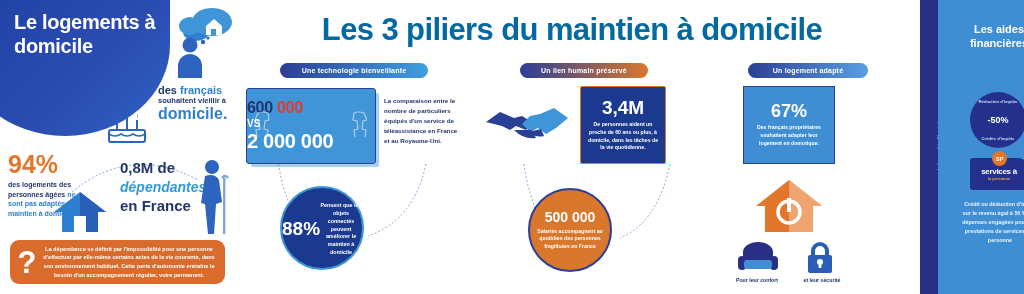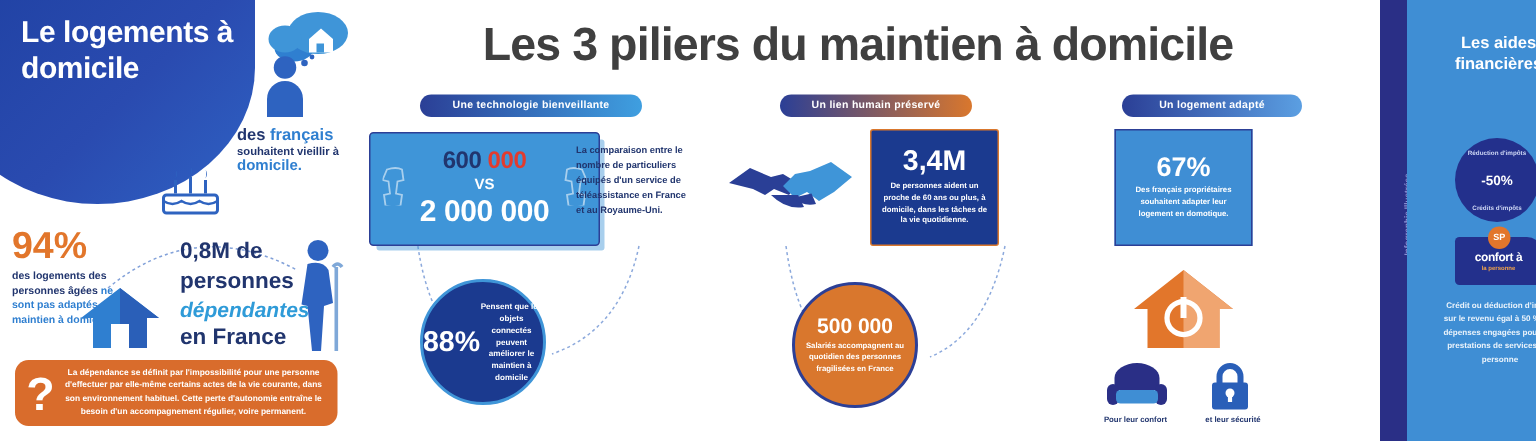--- a/index.html
+++ b/index.html
@@ -23,21 +23,21 @@
     letter-spacing: -0.3px;
   }
   .cloud-house { position: absolute; left: 176px; top: 6px; width: 58px; height: 40px; }
   .person-ico  { position: absolute; left: 176px; top: 36px; width: 40px; height: 42px; }
 
   .stat83 { position: absolute; left: 158px; top: 82px; width: 80px; text-align: left; }
   .stat83 .big { font-size: 26px; font-weight: 800; color: #e2762b; line-height: 1; }
   .stat83 .l2 { font-size: 11px; font-weight: 700; color: #21356e; margin-top: 2px; line-height:1.15;}
   .stat83 .l2 i { font-style: normal; color:#2f7fd0; }
   .stat83 .l3 { font-size: 7.5px; font-weight: 700; color: #21356e; line-height:1.1; }
-  .stat83 .l4 { font-size: 10px; font-weight: 800; color: #2f7fd0; line-height:1.15; }
+  .stat83 .l4 { font-size: 16px; font-weight: 800; color: #2f7fd0; line-height:1.15; }
 
   .age83 { position: absolute; left: 62px; top: 110px; width: 112px; }
   .age83 .num { font-size: 25px; font-weight: 800; color: #2e63c0; line-height: .92; }
   .age83 .ans { font-size: 19px; font-weight: 800; color: #2e63c0; line-height: .95; }
   .age83 .sub { font-size: 7px; font-weight: 700; color: #21356e; line-height: 1.2; margin-top:2px; }
   .cake { position: absolute; left: 104px; top: 108px; width: 46px; height: 40px; }
 
   .stat94 { position: absolute; left: 8px; top: 152px; width: 80px; }
   .stat94 .big { font-size: 25px; font-weight: 800; color: #e2762b; line-height: 1; }
   .stat94 .sub { font-size: 7px; font-weight: 700; color: #21356e; line-height: 1.38; margin-top:3px; }
@@ -57,37 +57,37 @@
     background: #d96c2c; border-radius: 9px;
     display: flex; align-items: center; padding: 3px 7px 3px 4px;
   }
   .qmark { font-size: 31px; font-weight: 800; color: #fff; line-height: 1; width: 26px; text-align:center;}
   .orange-box .txt { font-size: 5.6px; font-weight: 700; color:#fff; line-height: 1.55; text-align:center; flex:1; }
 
   
   .center { position: absolute; left: 238px; top: 0; width: 670px; height: 294px; }
   .main-title {
     position: absolute; left: 14px; top: 12px; width: 640px; text-align: center;
-    font-size: 31px; font-weight: 800; color: #404040; letter-spacing: -0.6px;
+    font-size: 31px; font-weight: 800; color: #0369a1; letter-spacing: -0.6px;
   }
   .pill {
     position: absolute; height: 15px; border-radius: 8px; color: #fff;
     font-size: 7px; font-weight: 700; display: flex; align-items: center;
     justify-content: center; letter-spacing: .2px;
   }
   .pill-1 { left: 42px;  top: 63px; width: 148px; background: linear-gradient(90deg,#2b3f96,#3f9fe0); }
   .pill-2 { left: 282px; top: 63px; width: 128px; background: linear-gradient(90deg,#2b3f96,#d9772d); }
   .pill-3 { left: 510px; top: 63px; width: 120px; background: linear-gradient(90deg,#2b3f96,#5b9fe2); }
 
   
   .tv-card {
-    position: absolute; left: 8px; top: 88px; width: 154px; height: 76px;
+    position: absolute; left: 8px; top: 88px; width: 130px; height: 76px;
     background: #3f95d8; border: 1.5px solid #2c3f96; border-radius: 3px;
     box-shadow: 4px 4px 0 -1px rgba(63,149,216,.45);
-    display:flex; flex-direction:column; align-items:center; justify-content:center;
+    display:flex; flex-direction:column; align-items:flex-start; justify-content:center;
   }
   .tv-card .n1 { font-size: 16px; font-weight: 800; color:#21356e; letter-spacing:-.3px;}
   .tv-card .n1 em { font-style: normal; color:#e23b2e; }
   .tv-card .vs { font-size: 10px; font-weight: 800; color:#fff; margin: 1px 0; }
   .tv-card .n2 { font-size: 20px; font-weight: 700; color:#fff; letter-spacing:-.3px; }
   .tv-phone { position:absolute; width: 16px; height: 26px; opacity:.55; }
 
   .note1 { position: absolute; left: 146px; top: 96px; width: 80px;
     font-size: 6.2px; color: #21356e; line-height: 1.62; font-weight: 600; }
   .note1 b { font-weight: 800; }
@@ -231,21 +231,20 @@
       <path d="M28 2 L54 22 H46 V42 H28 Z" fill="#2a5fb8"></path>
       <rect x="22" y="26" width="12" height="16" fill="#fff"></rect>
     </svg>
 
     <svg class="arc-left" viewBox="0 0 130 44">
       <path d="M2 42 Q60 -6 128 30" fill="none" stroke="#2e63c0" stroke-width="1" stroke-dasharray="2 2" opacity=".6"></path>
     </svg>
 
     <div class="stat12">
       <div class="l1">0,8M de</div>
-      <div class="l2">personnes</div>
       <div class="l3">dépendantes</div>
       <div class="l4">en France</div>
     </div>
     <svg class="elder" viewBox="0 0 34 78">
       <circle cx="16" cy="9" r="7" fill="#2e63c0"></circle>
       <path d="M9 18 q10-3 14 4 l3 22 -6 2 -2 30 h-6 l-3-30 -4-1z" fill="#2e63c0"></path>
       <rect x="27" y="20" width="2.4" height="56" fill="#7fa8d8"></rect>
       <path d="M26 20 q3-4 6 0" fill="none" stroke="#7fa8d8" stroke-width="2.4"></path>
     </svg>
 
@@ -337,21 +336,21 @@
       <div class="aides-title">Les aides financières</div>
 
       <div class="badge">
         <div class="badge-top">Réduction d'impôts</div>
         <div class="val">-50%</div>
         <div class="badge-bot">Crédits d'impôts</div>
       </div>
 
       <div class="sap-logo">
         <div class="sap-badge">SP</div>
-        <div class="l1">confort à</div>
+        <div class="l1">services à</div>
         <div class="l2">la personne</div>
       </div>
 
       <div class="aides-note">
         <span>Crédit ou déduction d'impôt sur le revenu égal à </span><b>50 %</b><span> des dépenses engagées pour des </span><b>prestations de services à la personne</b>
       </div>
     </div>
 
   </div>
 

